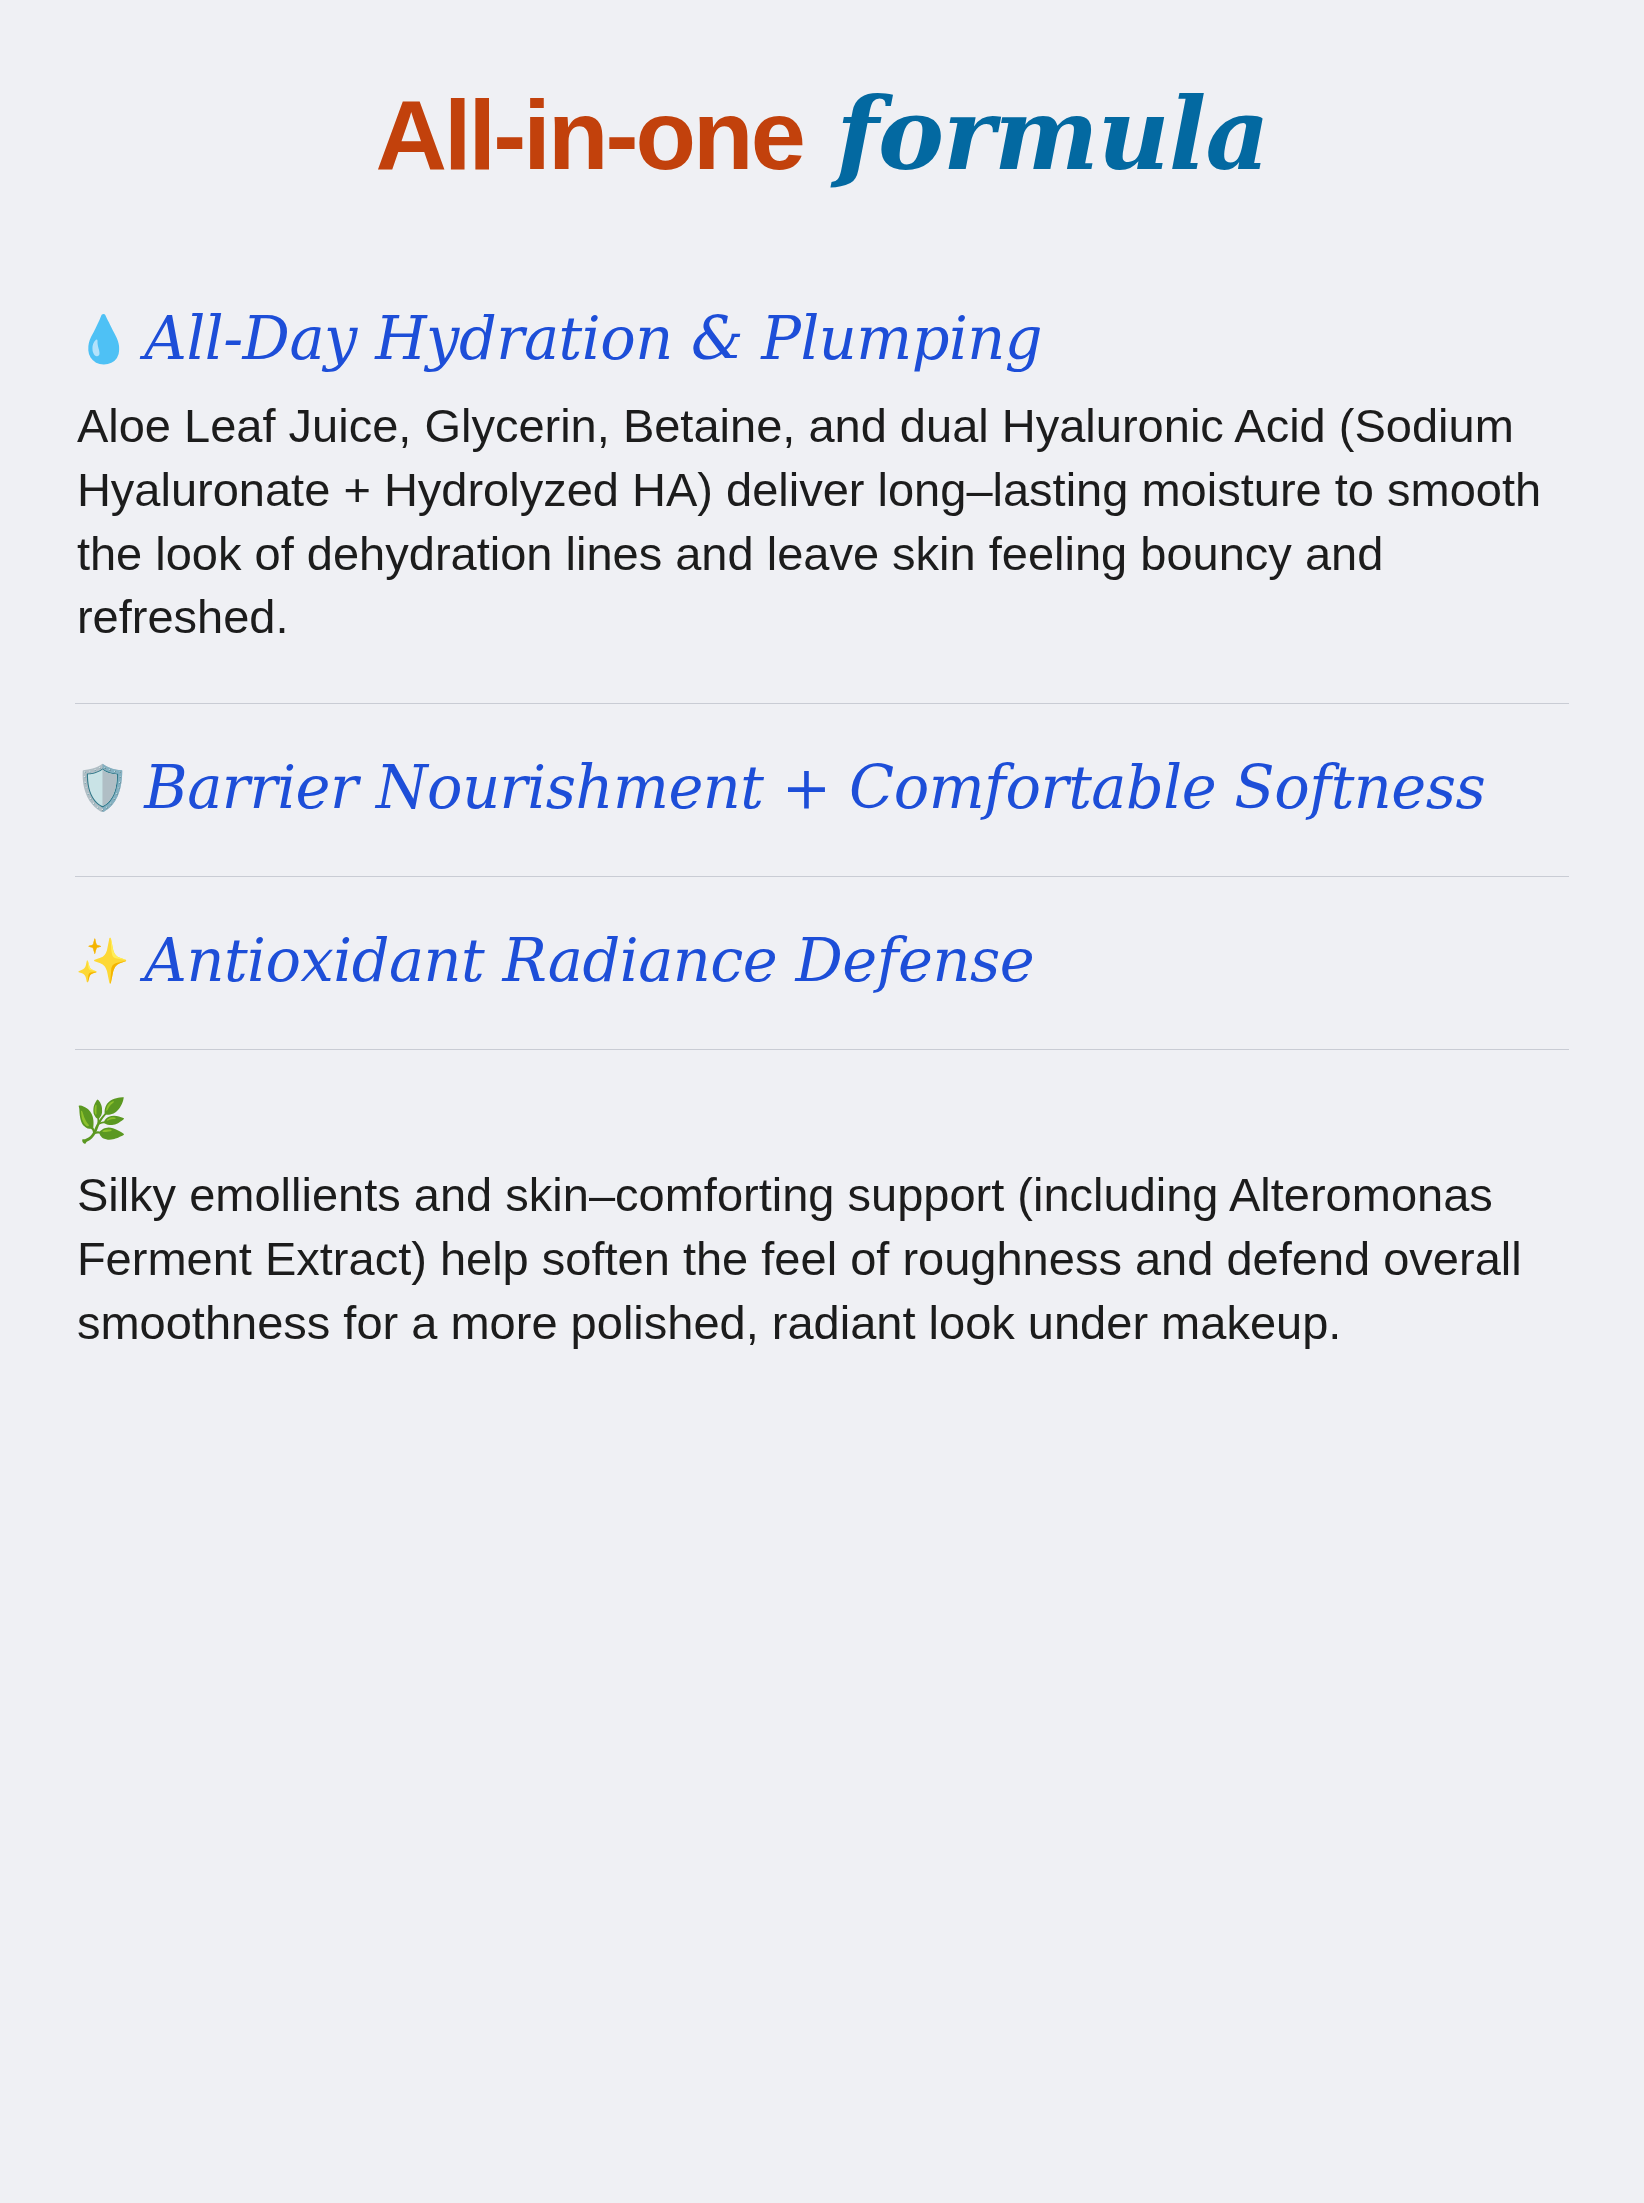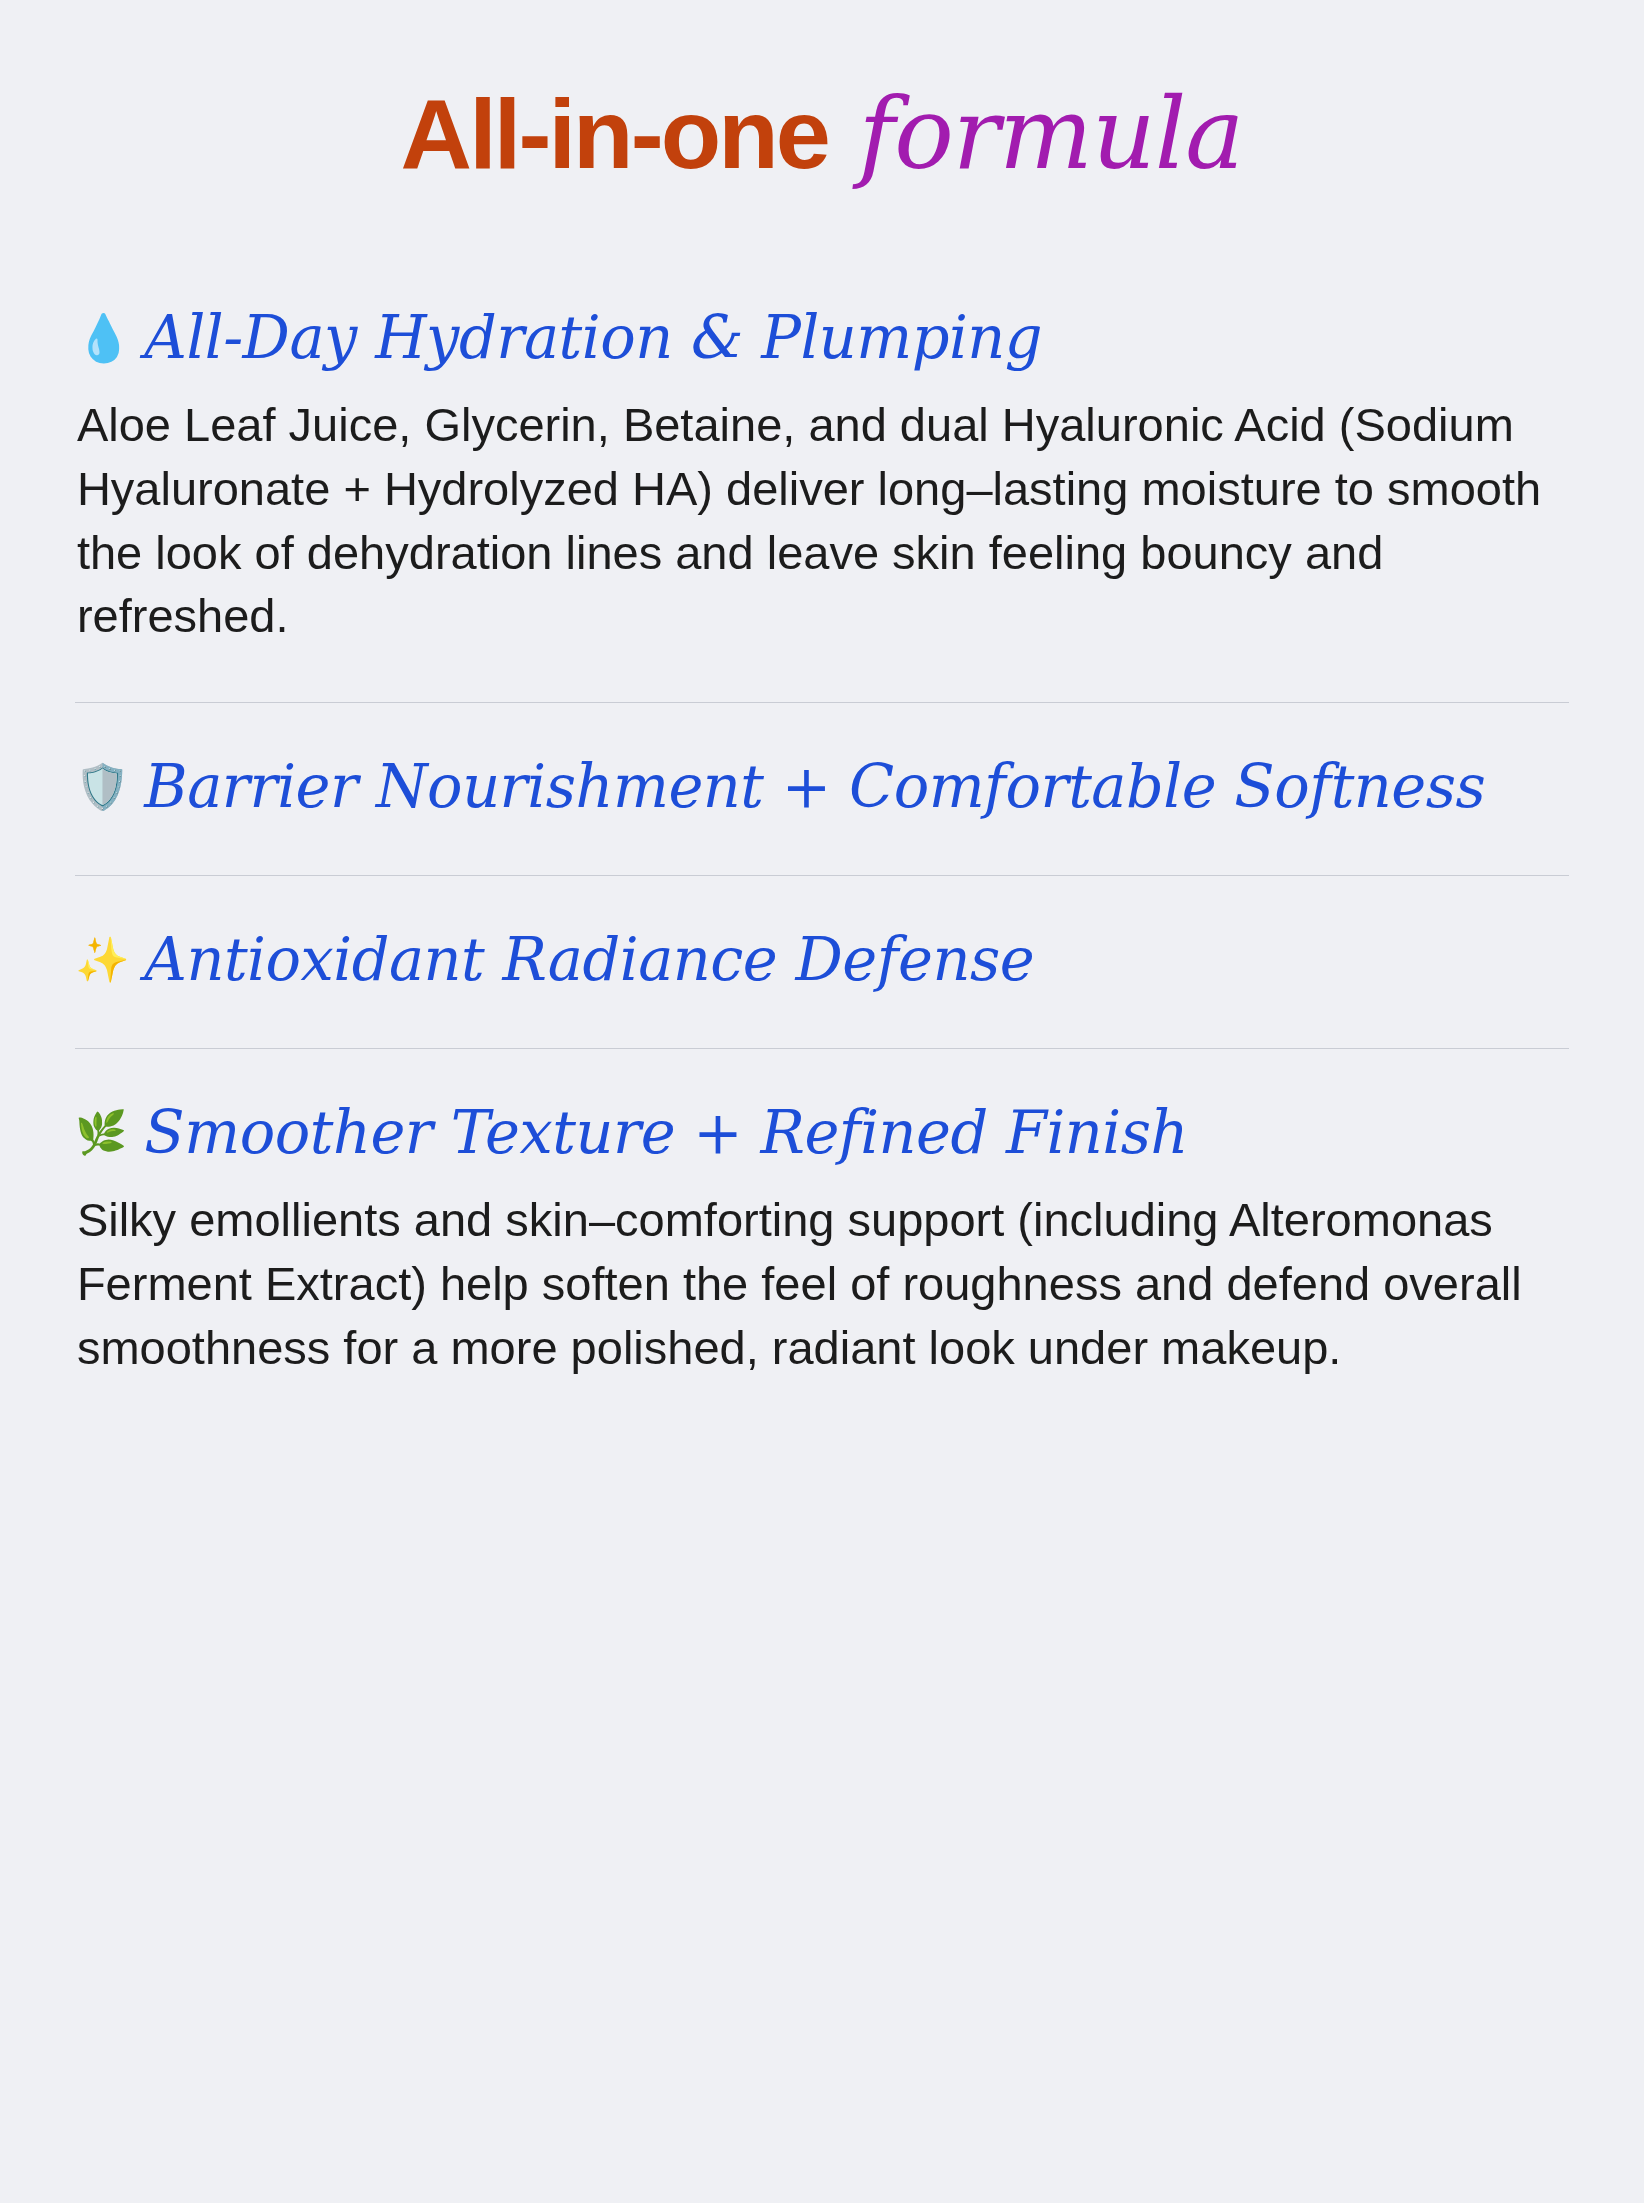--- a/index.html
+++ b/index.html
@@ -30,23 +30,23 @@
   .headline .hl-bold {
     font-family: "Liberation Sans", sans-serif;
     font-weight: bold;
     font-size: 99px;
     letter-spacing: -2.9px;
     color: #c2410c;
   }
   .headline .hl-italic {
     font-family: "DejaVu Serif", serif;
     font-style: italic;
-    font-weight: normal;
+    font-weight: bold;
     font-size: 99px;
-    color: #a21caf;
+    color: #0369a1;
     letter-spacing: -1px;
   }
   .sections {
     margin-top: 105px;
   }
   .section {
     padding: 0 0 0 0;
   }
   .section-head {
     display: flex;
@@ -125,20 +125,19 @@
         <span class="sec-icon">✨</span>
         <span class="sec-title">Antioxidant Radiance Defense</span>
       </div>
     </div>
 
     <hr class="divider">
 
     <div class="section">
       <div class="section-head s4-head">
         <span class="sec-icon">🌿</span>
-        <span class="sec-title">Smoother Texture + Refined Finish</span>
       </div>
       <p class="sec-body">Silky emollients and skin–comforting support (including Alteromonas Ferment Extract) help soften the feel of roughness and defend overall smoothness for a more polished, radiant look under makeup.</p>
     </div>
 
   </div>
 </div>
 
 
 </body></html>

